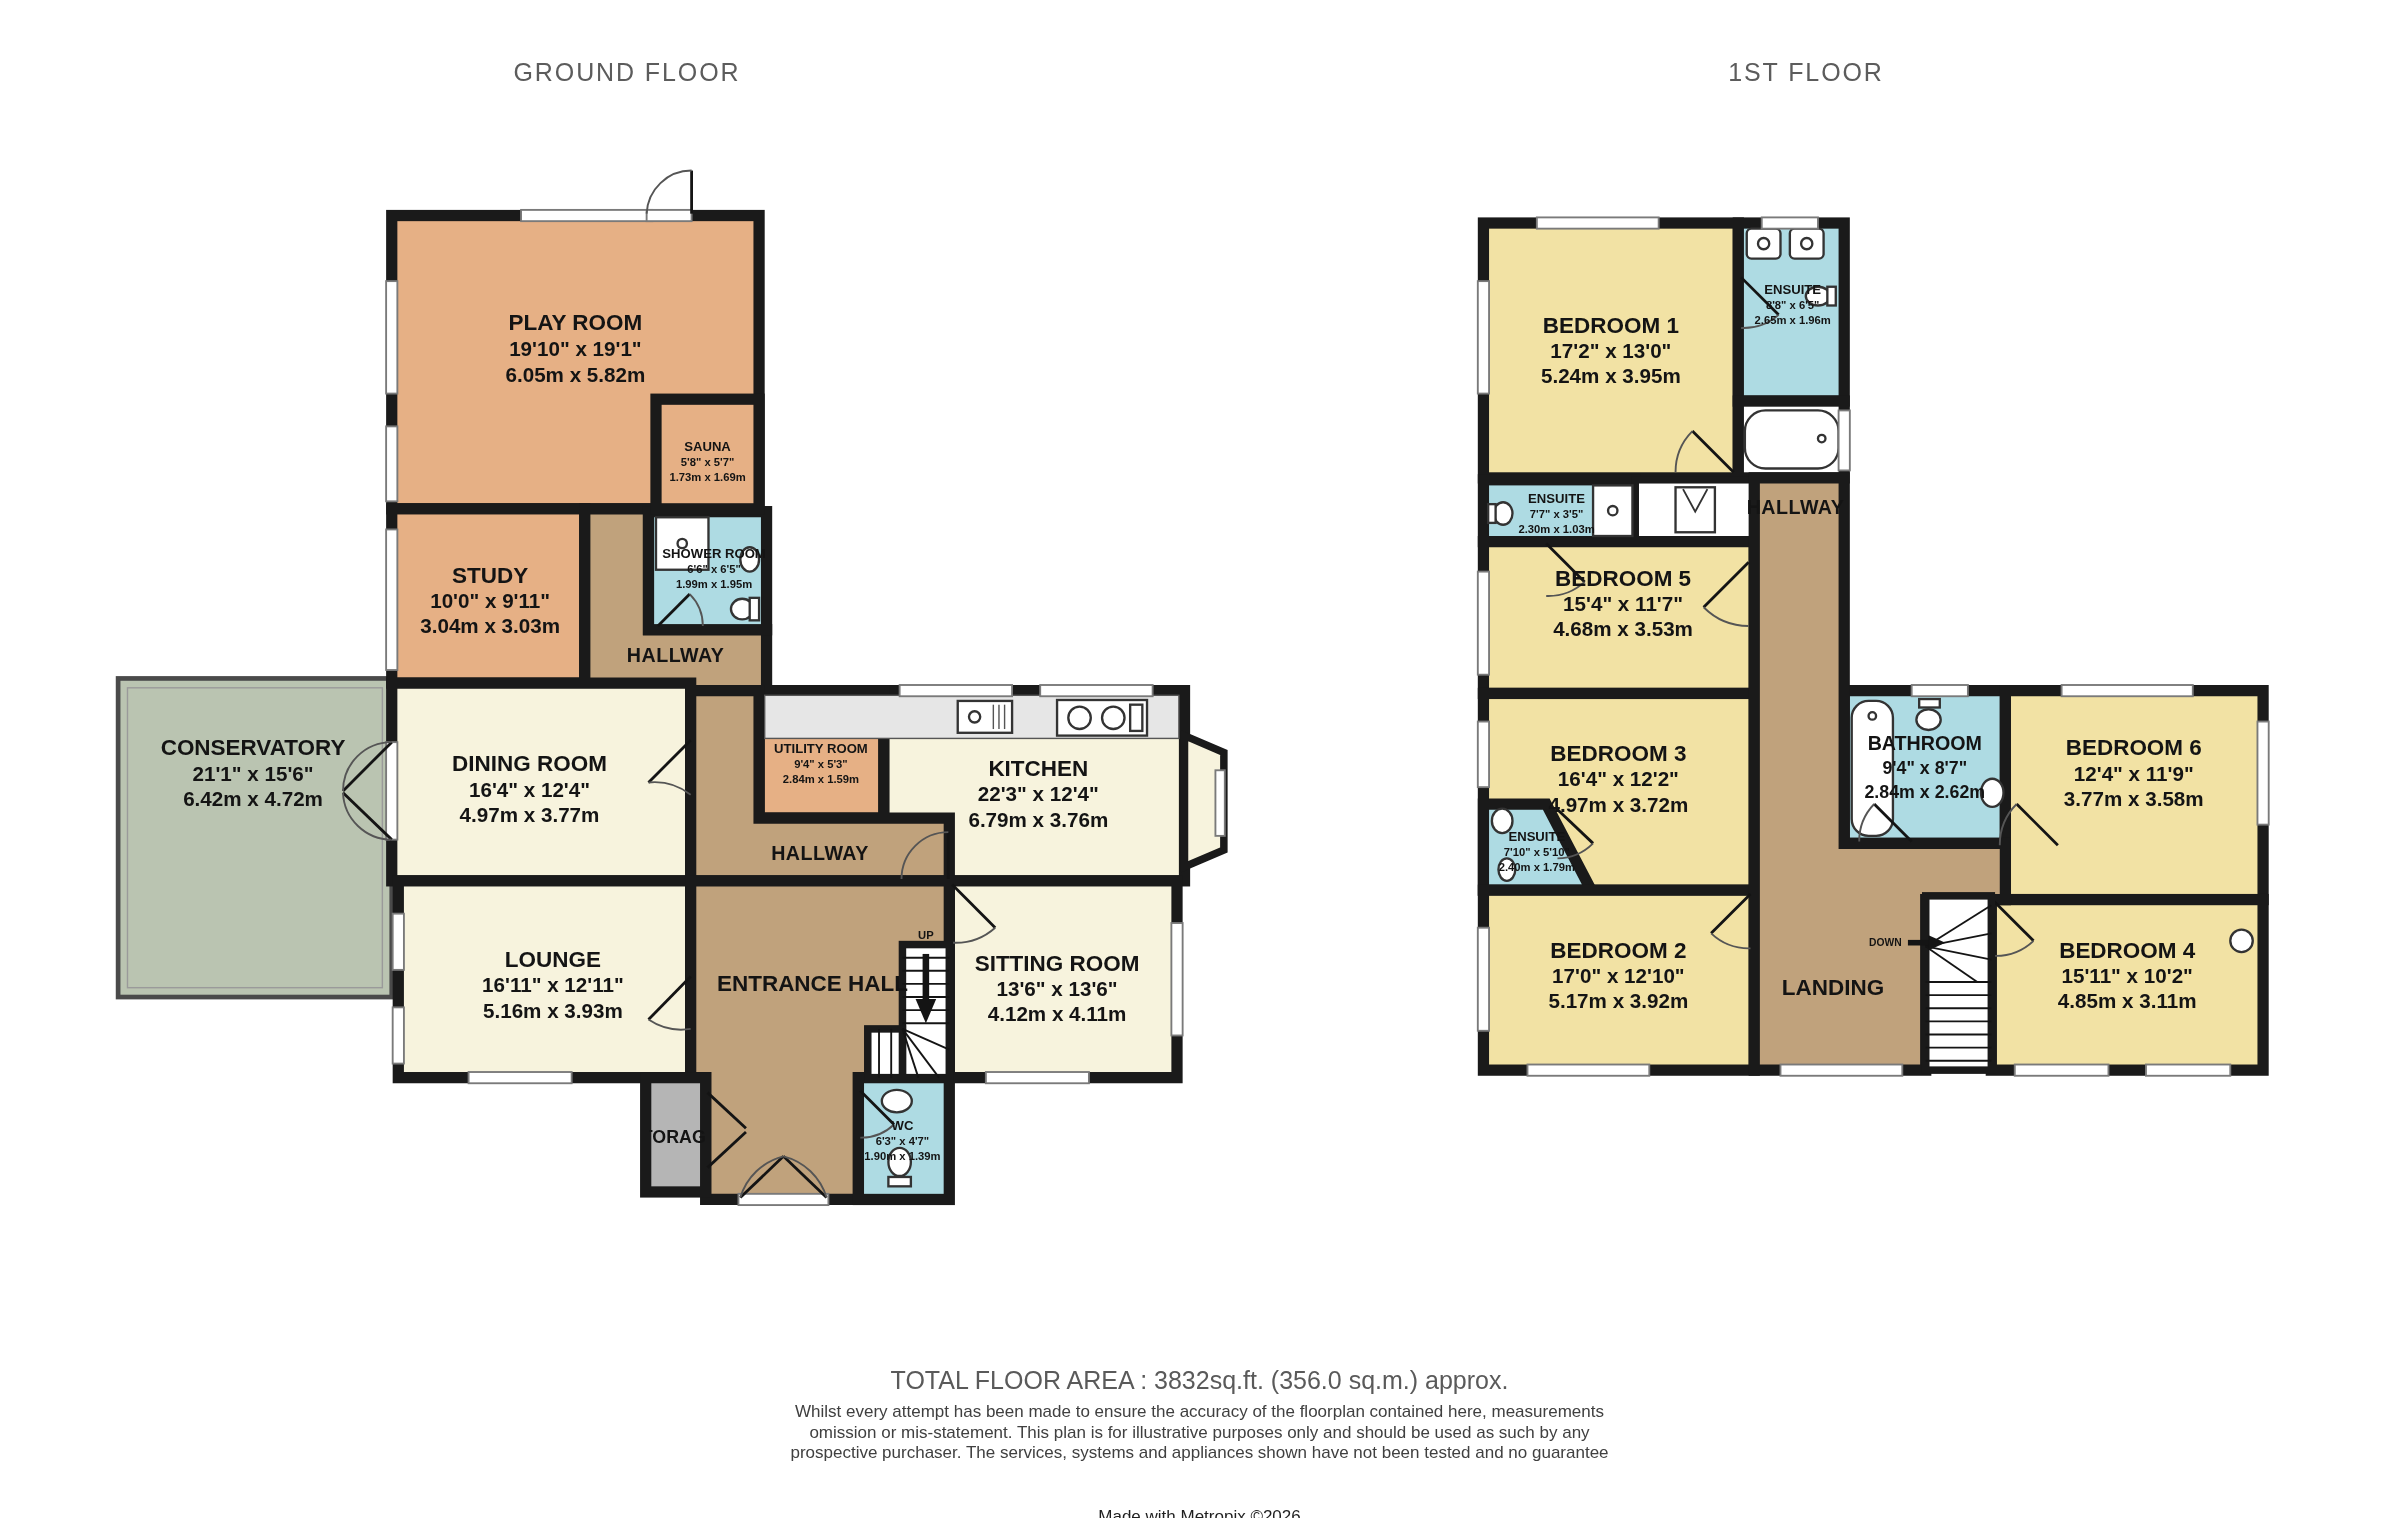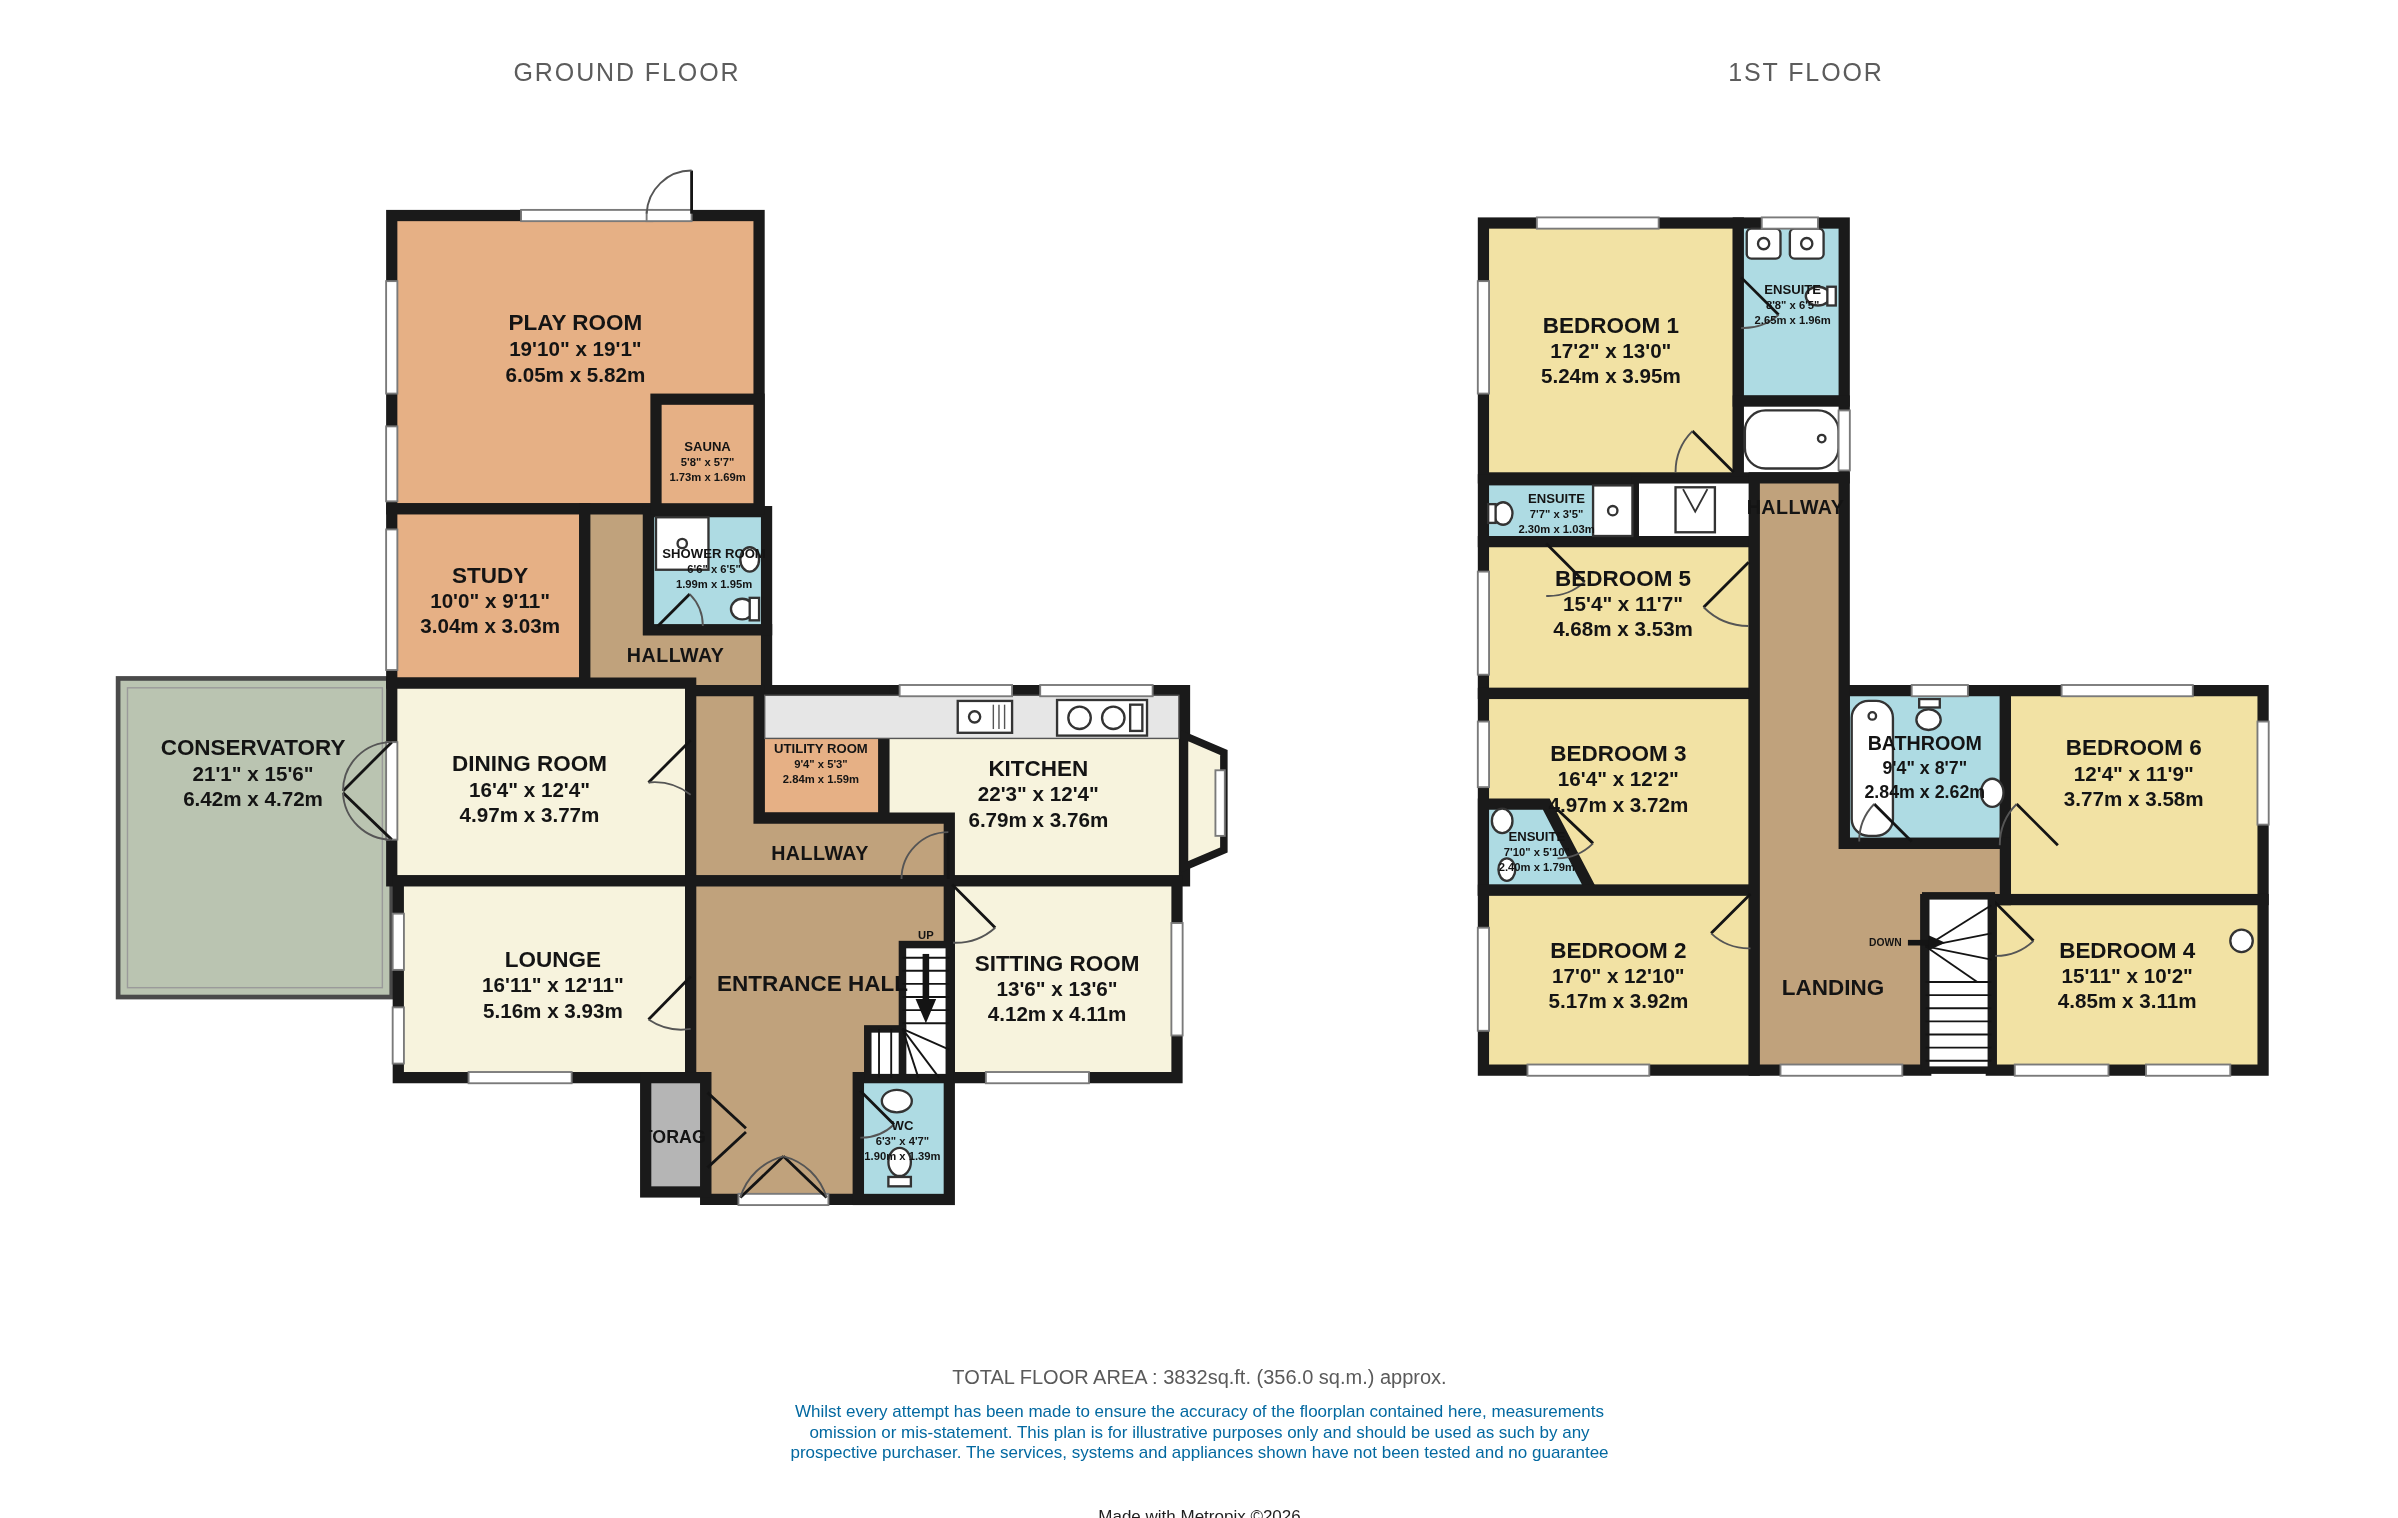--- a/index.html
+++ b/index.html
@@ -7,25 +7,25 @@
     width:2399px;height:1519px;position:relative;background:#fff;
     font-family:"Liberation Sans", sans-serif;
   }
   svg{position:absolute;left:0;top:0;}
   .floor-title{
     position:absolute;transform:translateX(-50%);
     font-size:25px;color:#5c5c5c;letter-spacing:1.9px;white-space:nowrap;text-align:right;
   }
   .footer-total{
     position:absolute;left:0;right:0;text-align:center;
-    font-size:20px;color:#5a5a5a;
+    font-size:25px;color:#5a5a5a;
   }
   .footer-disclaimer{
     position:absolute;left:0;right:0;text-align:center;
-    font-size:17px;color:#0369a1;line-height:1.22;
+    font-size:17px;color:#404040;line-height:1.22;
   }
   .footer-credit{
     position:absolute;left:0;right:0;text-align:center;
     font-size:17px;color:#1f1f1f;
   }
   text{fill:#141414;font-weight:bold;text-anchor:middle;font-family:"Liberation Sans",sans-serif;}
   .rname{font-size:24px;}
   .rdim{font-size:22px;}
   .mname{font-size:21px;}
   .mdim{font-size:19px;}

